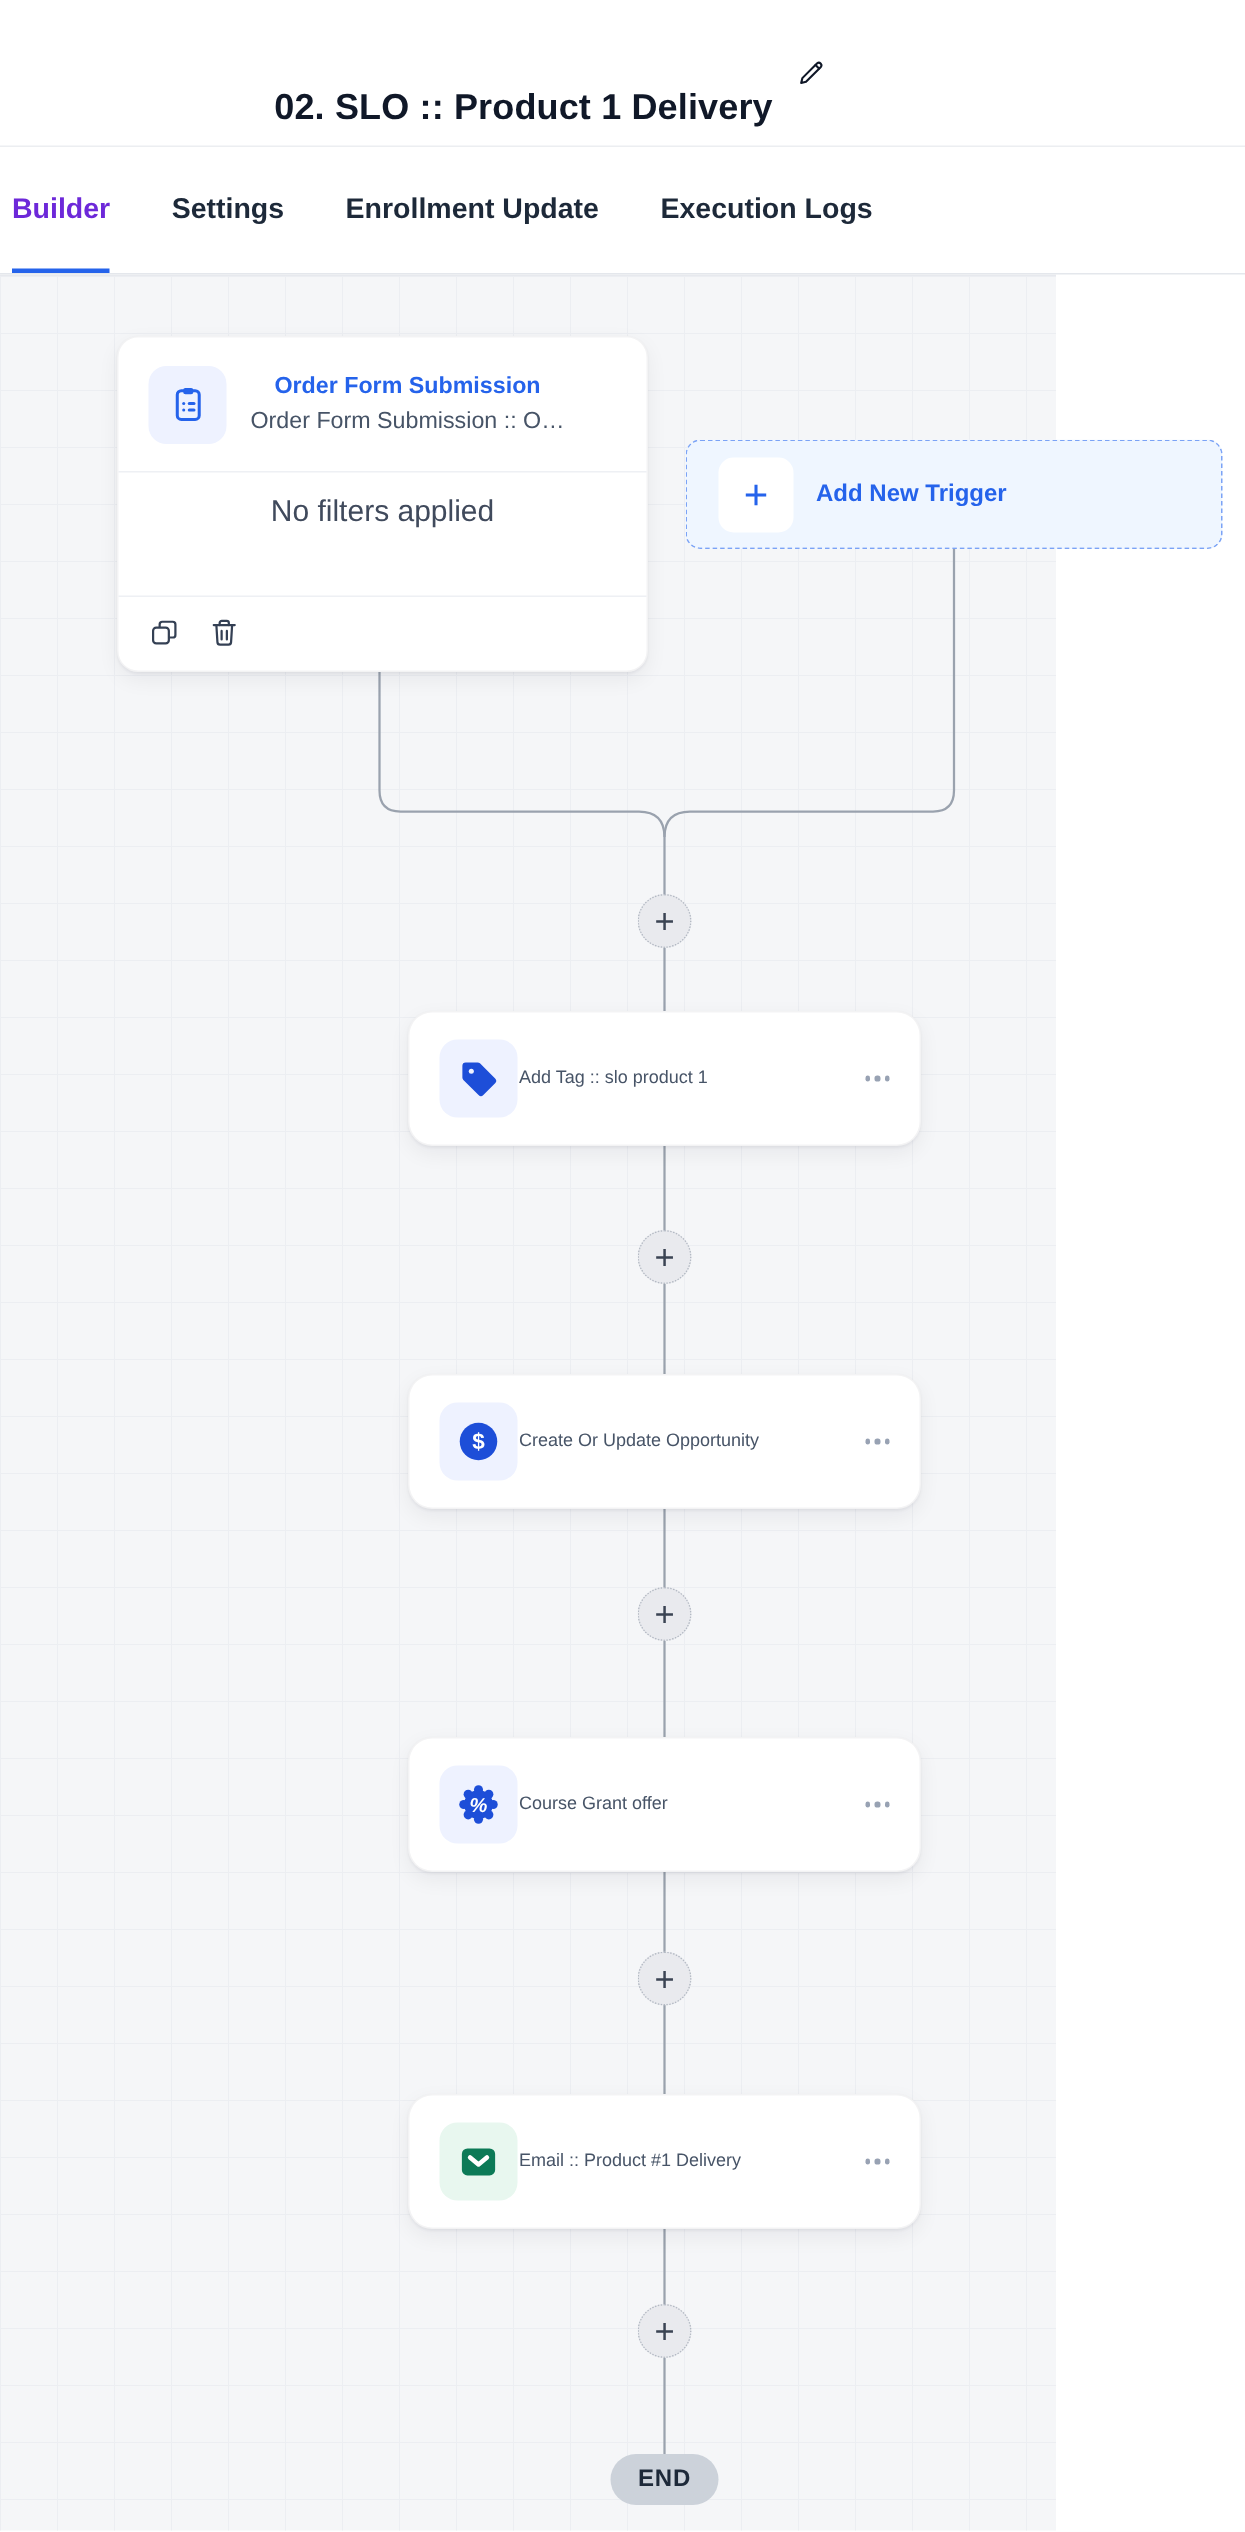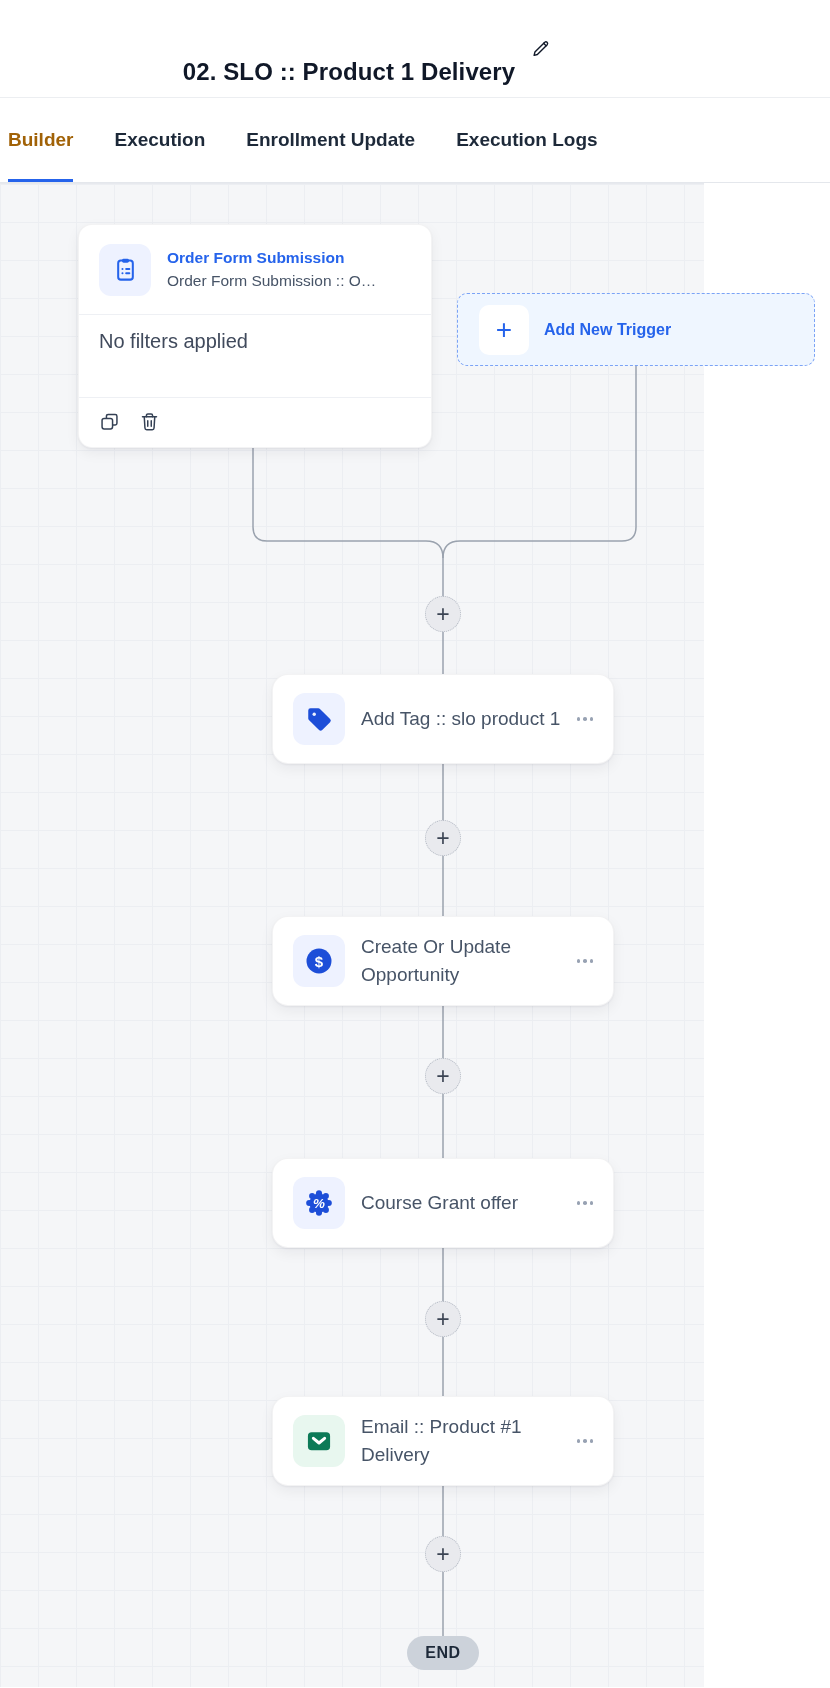--- a/index.html
+++ b/index.html
@@ -11,29 +11,29 @@
             background:#fff; border-bottom:1px solid #eceef1; }
   .title-wrap { display:flex; align-items:center; gap:15px; transform:translateX(-48px); }
   .page-title { font-size:24px; font-weight:600; color:#101828; letter-spacing:.1px;margin-top:47px; }
   .edit-btn { display:flex; align-items:center; cursor:pointer; }
 
   
   .tabbar { height:85px; display:flex; align-items:stretch; gap:41px; padding-left:8px;
             background:#fff; border-bottom:1px solid #e4e7ec; }
   .tab { display:flex; align-items:center; font-size:19px; font-weight:600; color:#1d2939;
          border-bottom:3px solid transparent; padding-top:3px; cursor:pointer; }
-  .tab.active { color:#a16207; border-bottom-color:#2563eb; }
+  .tab.active { color:#6d28d9; border-bottom-color:#2563eb; }
 
   
   .canvas { position:relative; width:704px; height:1504px; background:#f5f6f8;
             border-top:1px solid #e7e9ee;
             background-image:
               linear-gradient(to right, #eceef2 1px, transparent 1px),
               linear-gradient(to bottom, #eceef2 1px, transparent 1px);
-            background-size:38px 38px; }
+            background-size:38px 38px;text-align:center; }
   .connectors { position:absolute; left:0; top:0; }
 
   .card { position:absolute; background:#fff; border-radius:14px;
           border:1px solid rgba(16,24,40,.05);
           box-shadow:0 1px 2px rgba(16,24,40,.05), 0 5px 14px rgba(16,24,40,.06); }
 
   
   .trigger-card { left:78px; top:40px; width:354px; height:224px; display:flex; flex-direction:column; }
   .trigger-head { display:flex; align-items:center; gap:16px; padding:18px 20px; height:89px; }
   .icon-sq { width:52px; height:52px; border-radius:12px; background:#eef2ff;
@@ -57,21 +57,21 @@
 
   
   .plus-node { position:absolute; width:36px; height:36px; margin:-18px 0 0 -18px;
                border-radius:50%; background:#e9eaee; border:1px dotted #b4bac4;
                display:flex; align-items:center; justify-content:center;
                color:#3b4453; font-size:23px; line-height:1; cursor:pointer; }
 
   
   .action-card { left:272px; width:342px; height:90px; border-radius:16px;
                  display:flex; align-items:center; padding:0 18px 0 20px; cursor:pointer; }
-  .action-label { margin-left:16px; color:#475467; font-size:19px; line-height:1.45;
+  .action-label { margin-left:1px; color:#475467; font-size:12px; line-height:1.45;
                   max-width:206px; }
   .more-menu { margin-left:auto; display:flex; gap:3px; align-items:center; padding:4px 2px; cursor:pointer; }
   .more-menu i { width:3.5px; height:3.5px; border-radius:50%; background:#98a2b3; }
   .icon-sq.green { background:#e8f7ef; }
 
   
   .end-pill { position:absolute; left:407px; top:1452px; width:72px; height:34px;
               background:#ccd2da; border-radius:17px; display:flex; align-items:center;
               justify-content:center; color:#1d2939; font-size:16px; font-weight:700;
               letter-spacing:.5px; }
@@ -88,21 +88,21 @@
           <path d="M4.7 19.8l.9-3.7L16.9 4.8a2 2 0 0 1 2.8 2.8L8.4 18.9l-3.7.9z"></path>
           <path d="M15.6 6.1l2.7 2.7"></path>
         </svg>
       </span>
     </span>
   </div>
 </div>
 
 <div class="tabbar">
   <div class="tab active">Builder</div>
-  <div class="tab">Execution</div>
+  <div class="tab">Settings</div>
   <div class="tab">Enrollment Update</div>
   <div class="tab">Execution Logs</div>
 </div>
 
 <div class="canvas">
 
   <svg class="connectors" width="830" height="1504">
     <g fill="none" stroke="#9aa2ae" stroke-width="1.5">
       <path d="M253,264 L253,343 Q253,357 267,357 L426,357 Q443,357 443,374 L443,490"></path>
       <path d="M636,182 L636,343 Q636,357 622,357 L460,357 Q443,357 443,374"></path>

